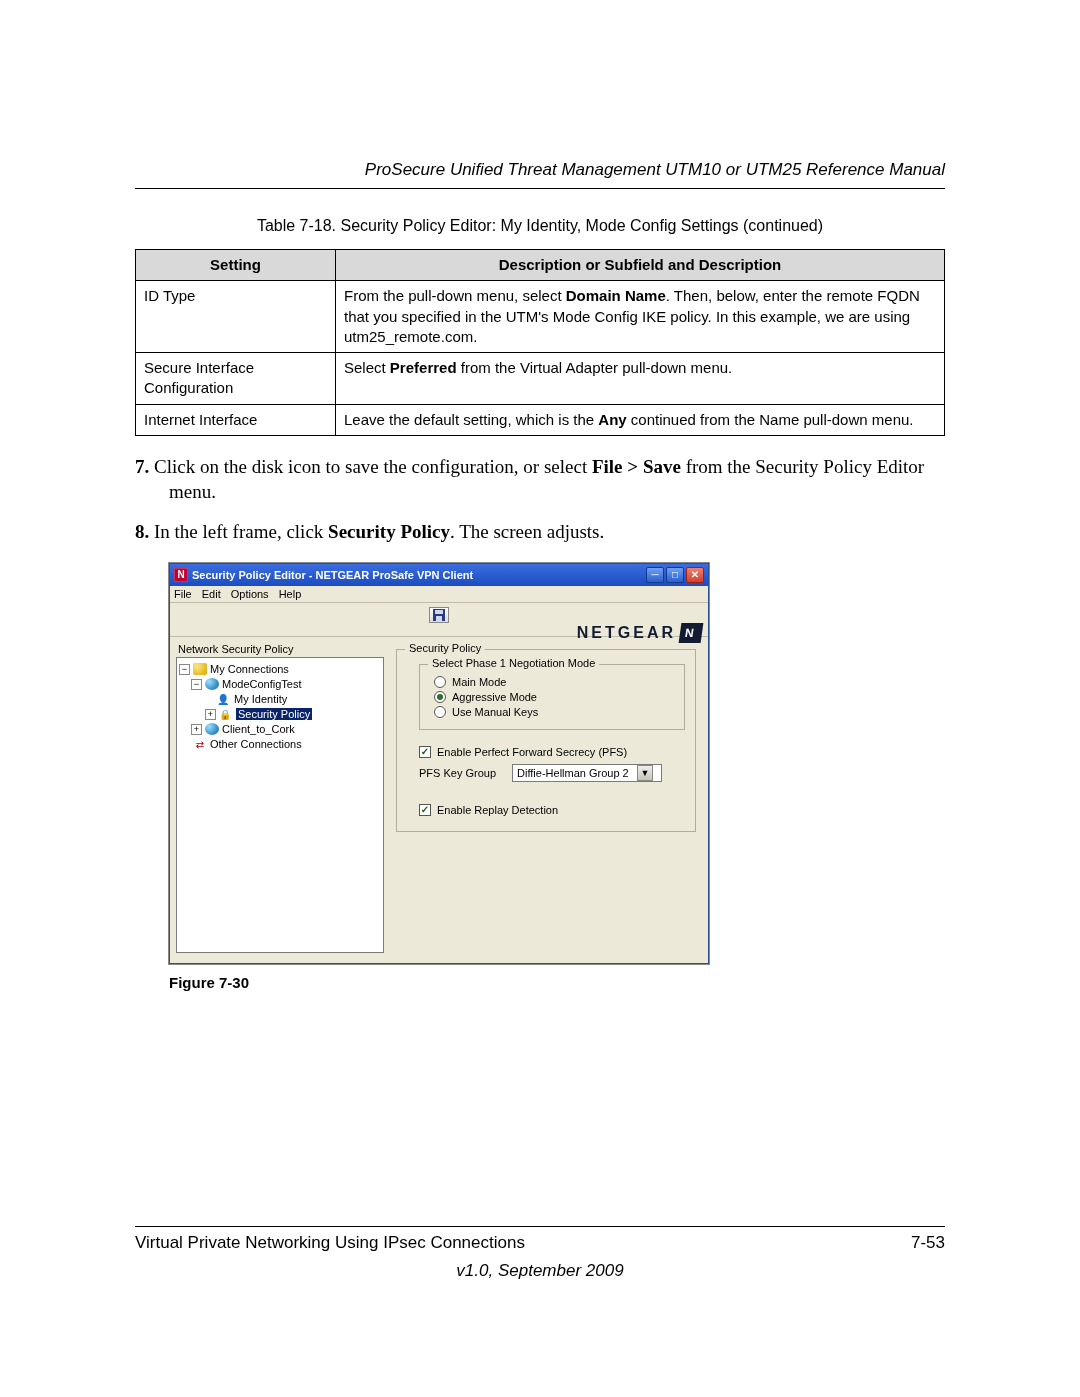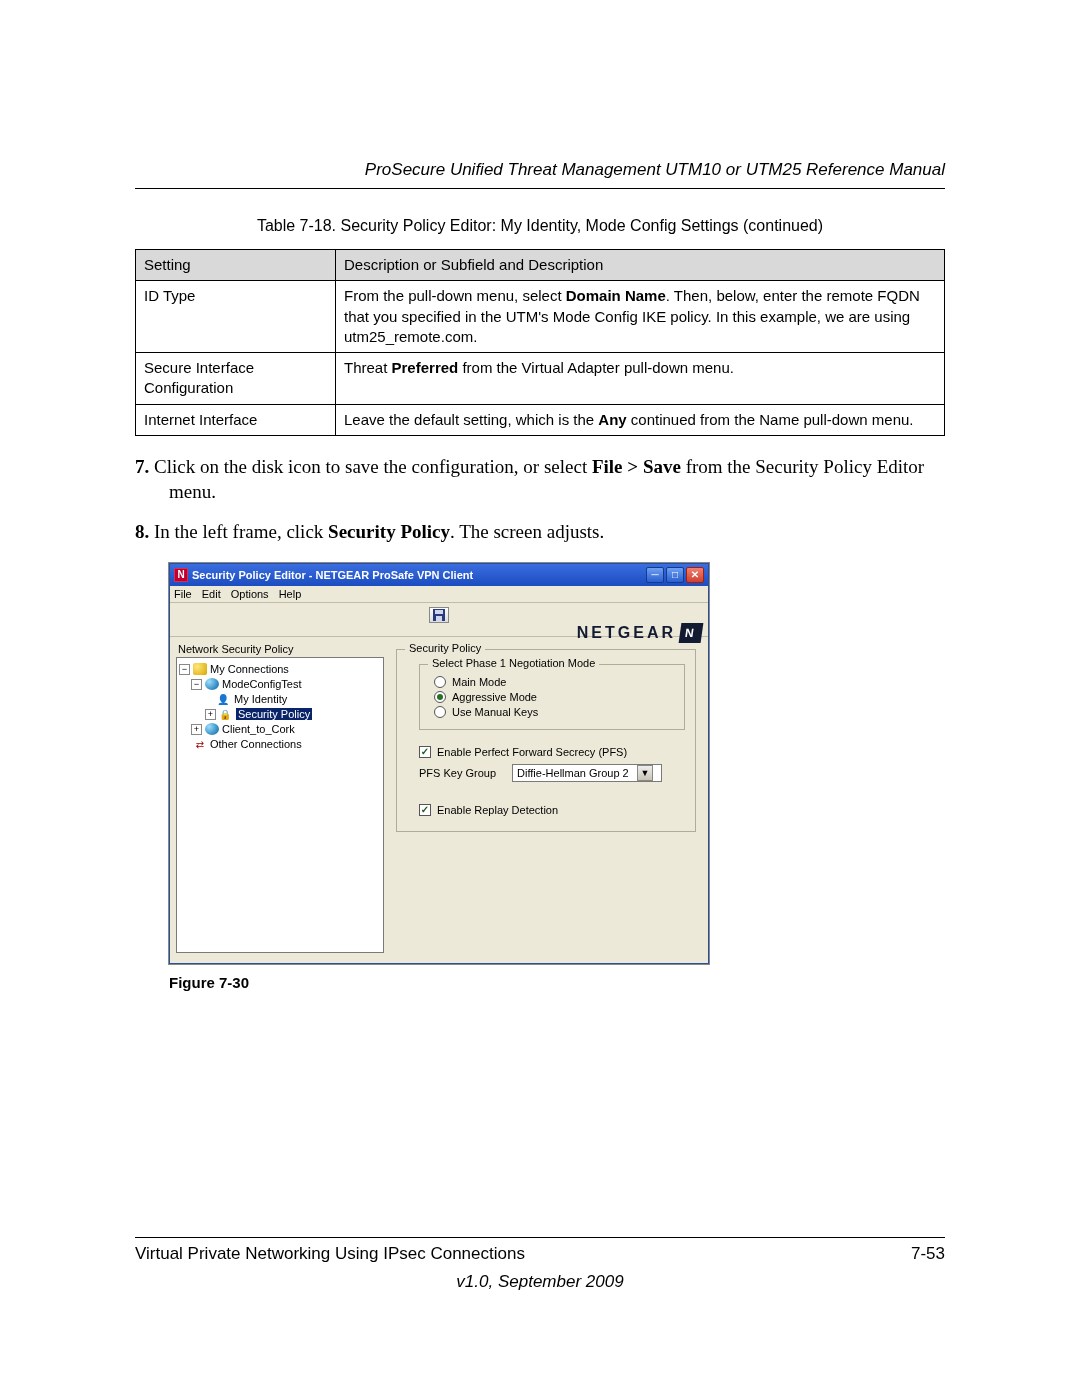--- a/index.html
+++ b/index.html
@@ -39,21 +39,22 @@
   }
   table.settings th, table.settings td {
     border: 1px solid #000;
     padding: 5px 8px;
     text-align: left;
     vertical-align: top;
     line-height: 1.35;
   }
   table.settings th {
     background: #d9d9d9;
-    font-weight: normal;
+    font-weight: bold;
+    text-align: center;
   }
   table.settings td.setting-col { width: 200px; }
   .step-list {
     list-style: none;
     font-family: "Times New Roman", Times, serif;
     font-size: 19px;
     line-height: 1.35;
   }
   .step-list li {
     margin-bottom: 14px;
@@ -237,21 +238,21 @@
     background:linear-gradient(to bottom,#eee,#c8c4b4);
     border:1px solid #888;
     display:flex;align-items:center;justify-content:center;
     font-size:9px;
   }
 
   
   .footer-area {
     position: absolute;
     left: 135px; right: 135px;
-    bottom: 105px;
+    bottom: 116px;
   }
   .hr-bottom {
     border:none; border-top:1px solid #000; margin-bottom: 6px;
   }
   .footer-row {
     display:flex; justify-content:space-between;
     font-size: 17px;
   }
   .footer-ver {
     text-align:center; font-style: italic; font-size: 17px;
@@ -277,21 +278,21 @@
     <tbody>
       <tr>
         <td class="setting-col">ID Type</td>
         <td>
           <span>From the pull-down menu, select </span><b>Domain Name</b><span>. Then, below, enter the remote FQDN that you specified in the UTM's Mode Config IKE policy. In this example, we are using utm25_remote.com.</span>
         </td>
       </tr>
       <tr>
         <td class="setting-col">Secure Interface Configuration</td>
         <td>
-          <span>Threat </span><b>Preferred</b><span> from the Virtual Adapter pull-down menu.</span>
+          <span>Select </span><b>Preferred</b><span> from the Virtual Adapter pull-down menu.</span>
         </td>
       </tr>
       <tr>
         <td class="setting-col">Internet Interface</td>
         <td>
           <span>Leave the default setting, which is the </span><b>Any</b><span> continued from the Name pull-down menu.</span>
         </td>
       </tr>
     </tbody>
   </table>

